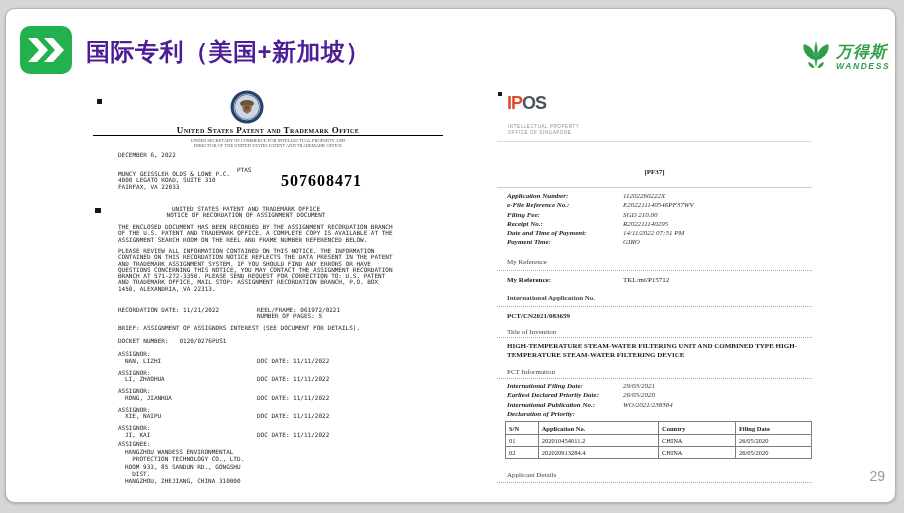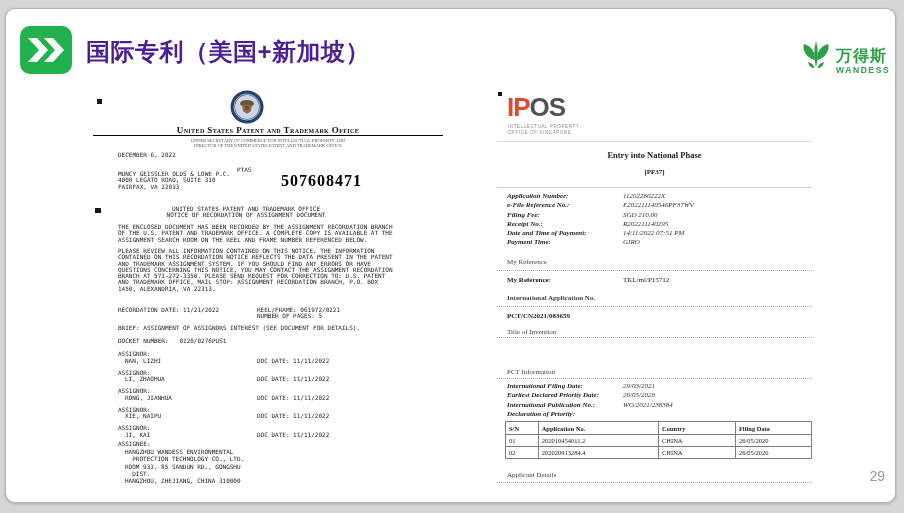--- a/index.html
+++ b/index.html
@@ -4,39 +4,39 @@
 <style>
   html,body{margin:0;padding:0;}
   body{width:904px;height:513px;background:#d6d6d6;font-family:"Liberation Sans",sans-serif;overflow:hidden;}
   #stage{position:relative;width:904px;height:513px;}
   #card{position:absolute;left:5px;top:8px;width:889px;height:493px;background:#fff;border:1px solid #b5b5b5;border-radius:10px;box-shadow:0 1px 3px rgba(0,0,0,.22);}
 
   
   #chev{position:absolute;left:20px;top:26px;width:52px;height:48px;background:#22b14c;border-radius:10px;}
   #chev svg{position:absolute;left:0;top:0;}
   #slide-title{position:absolute;left:86px;top:36px;font-size:24px;font-weight:700;color:#4c1d95;letter-spacing:.5px;white-space:nowrap;}
-  #brand{position:absolute;left:800px;top:40px;display:flex;align-items:flex-end;}
+  #brand{position:absolute;left:800px;top:40px;display:flex;align-items:center;font-style:italic;}
   #brand .txt{margin-left:4px;color:#2f9e49;line-height:1;}
   #brand .cn{font-size:16px;font-weight:700;letter-spacing:1px;}
   #brand .en{font-size:8.5px;font-weight:700;letter-spacing:1.6px;margin-top:2px;}
 
   
   #usdoc{position:absolute;left:85px;top:86px;width:366px;height:420px;color:#1c1c1c;}
   .m{position:absolute;font:6px/6.3px "DejaVu Sans Mono",monospace;color:#1c1c1c;white-space:pre;}
   .art{position:absolute;background:#161616;}
   #usname{position:absolute;top:39px;left:0;width:366px;text-align:center;font-family:"Liberation Serif",serif;font-variant:small-caps;font-weight:700;font-size:9px;letter-spacing:.4px;color:#0d0d0d;}
   #usrule{position:absolute;top:49px;left:8px;width:350px;border-top:1.5px solid #000;}
   #ussub{position:absolute;top:52px;left:0;width:366px;text-align:center;font-family:"Liberation Serif",serif;font-size:4.5px;line-height:5px;color:#555;white-space:pre-line;}
   #usnum{position:absolute;left:196px;top:86px;font-family:"Liberation Serif",serif;font-weight:700;font-size:16px;letter-spacing:1px;color:#000;}
   #usnotice{text-align:center;white-space:pre-line;left:33px;width:256px;top:120px;}
 
   
   #sgdoc{position:absolute;left:497px;top:88px;width:315px;height:404px;font-family:"Liberation Serif",serif;color:#222;}
   #iposlogo{position:absolute;left:10px;top:6px;line-height:1;}
-  #iposlogo .big{font-family:"Liberation Sans",sans-serif;font-weight:700;font-size:26px;letter-spacing:-1px;}
+  #iposlogo .big{font-family:"Liberation Sans",sans-serif;font-weight:700;font-size:18px;letter-spacing:-1px;}
   #iposlogo .ip{color:#e2492e;}
   #iposlogo .os{color:#4d5359;}
   #ipostag{position:absolute;left:11px;top:36px;font-family:"Liberation Sans",sans-serif;font-size:4.5px;line-height:5.5px;letter-spacing:.6px;color:#8a8f94;white-space:pre-line;}
   .solid{position:absolute;left:0;width:315px;border-top:1px solid #ddd;}
   .dot{position:absolute;left:0;width:315px;border-top:1px dotted #a8a8a8;}
   .sect{position:absolute;left:10px;font-size:7px;color:#444;}
   .ctr{position:absolute;left:0;width:315px;text-align:center;font-weight:700;}
   .fieldcol{position:absolute;left:10px;font-style:italic;}
   .fieldrow{height:9.3px;font-size:7px;line-height:9.3px;white-space:nowrap;}
   .fieldrow .fl{display:inline-block;width:116px;font-weight:700;color:#1e1e1e;}
@@ -157,21 +157,20 @@
   </div>
 
   <div id="sgdoc">
     <div class="art" style="left:1px;top:4px;width:4px;height:4px;"></div>
 
     <div id="iposlogo"><span class="big ip">IP</span><span class="big os">OS</span></div>
     <div id="ipostag">INTELLECTUAL PROPERTY
 OFFICE OF SINGAPORE</div>
 
     <div class="solid" style="top:53px;"></div>
-    <div class="ctr" style="top:62px;font-size:8.5px;">Entry into National Phase</div>
     <div class="ctr" style="top:80px;font-size:7px;">[PF37]</div>
     <div class="solid" style="top:99px;border-top-color:#ccc;"></div>
 
     <div class="fieldcol" style="top:104px;">
       <div class="fieldrow"><span class="fl">Application Number:</span><span class="fv">11202260222X</span></div>
       <div class="fieldrow"><span class="fl">e-File Reference No.:</span><span class="fv">E202211140546PF37WV</span></div>
       <div class="fieldrow"><span class="fl">Filing Fee:</span><span class="fv">SGD 210.00</span></div>
       <div class="fieldrow"><span class="fl">Receipt No.:</span><span class="fv">R202211140295</span></div>
       <div class="fieldrow"><span class="fl">Date and Time of Payment:</span><span class="fv">14/11/2022 07:51 PM</span></div>
       <div class="fieldrow"><span class="fl">Payment Time:</span><span class="fv">GIRO</span></div>
@@ -180,20 +179,21 @@
     <div class="sect" style="top:170px;text-align:right;">My Reference</div>
     <div class="dot" style="top:182px;"></div>
     <div class="brow" style="top:188px;"><span class="fl">My Reference:</span><span>TKL/ml/P15712</span></div>
 
     <div class="sect" style="top:206px;font-weight:bold;">International Application No.</div>
     <div class="dot" style="top:218px;"></div>
     <div class="bval" style="top:224px;">PCT/CN2021/083659</div>
 
     <div class="sect" style="top:240px;">Title of Invention</div>
     <div class="dot" style="top:249px;"></div>
+    <div id="invtitle">HIGH-TEMPERATURE STEAM-WATER FILTERING UNIT AND COMBINED TYPE HIGH-TEMPERATURE STEAM-WATER FILTERING DEVICE</div>
 
     <div class="sect" style="top:280px;">PCT Information</div>
     <div class="dot" style="top:290px;"></div>
 
     <div class="fieldcol" style="top:294px;">
       <div class="fieldrow"><span class="fl">International Filing Date:</span><span class="fv">29/03/2021</span></div>
       <div class="fieldrow"><span class="fl">Earliest Declared Priority Date:</span><span class="fv">26/05/2020</span></div>
       <div class="fieldrow"><span class="fl">International Publication No.:</span><span class="fv">WO/2021/238384</span></div>
       <div class="fieldrow"><span class="fl" style="width:auto;">Declaration of Priority:</span></div>
     </div>

